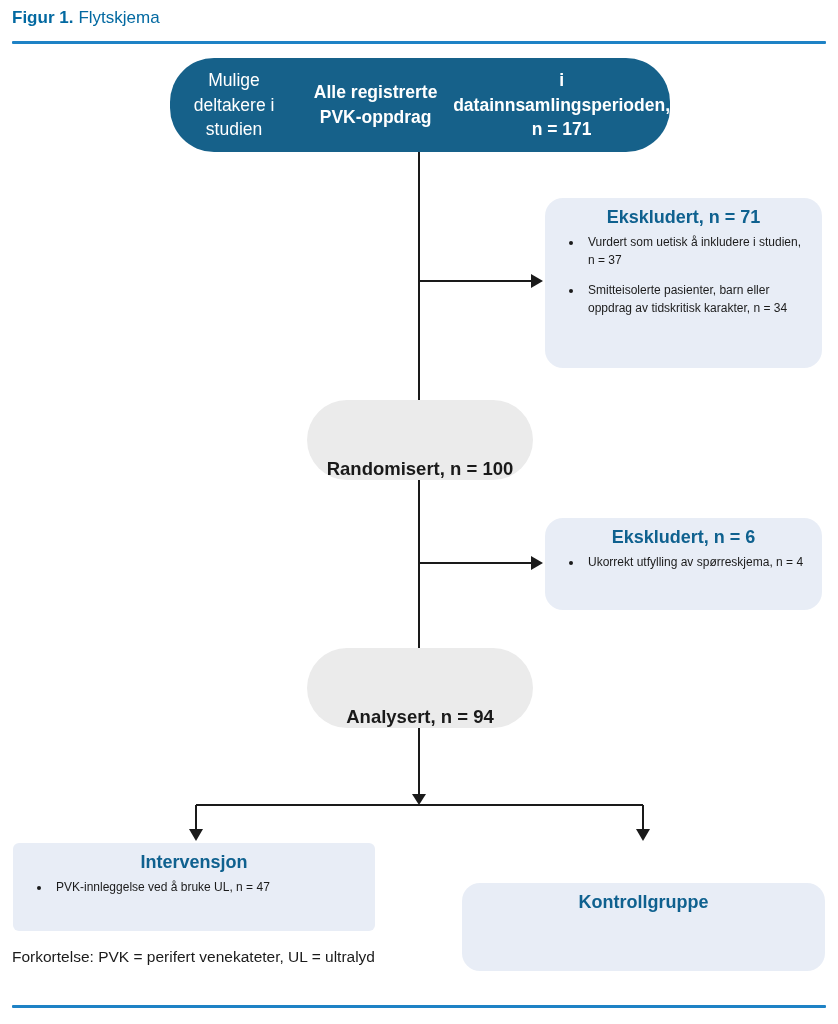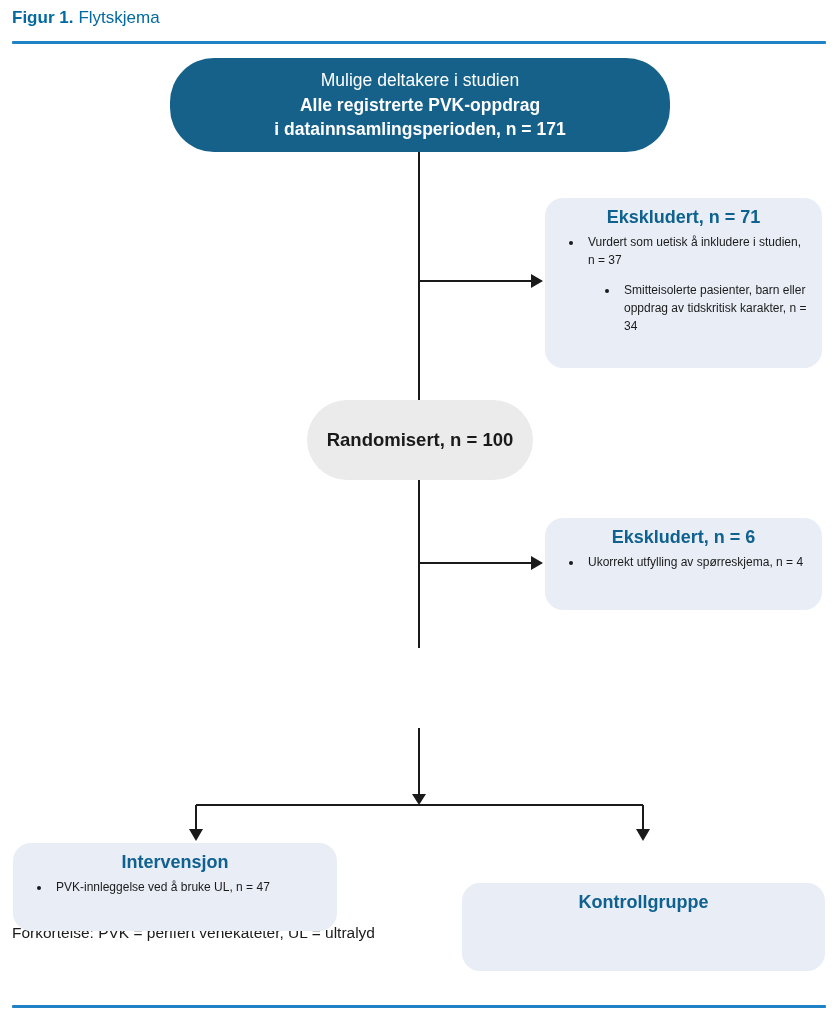--- a/index.html
+++ b/index.html
@@ -44,36 +44,36 @@
 
   .node { position: absolute; z-index: 2; }
 
   .enrollment-box {
     left: 170px; top: 58px;
     width: 500px; height: 94px;
     background: #16618a;
     border-radius: 44px;
     color: #ffffff;
     display: flex;
-    flex-direction: column;
+    flex-direction: row;
     justify-content: center;
     align-items: center;
     text-align: center;
     font-size: 17.5px;
     line-height: 1.42;
   }
   .enrollment-box .l-bold { font-weight: bold; }
 
   .pill {
     width: 226px; height: 80px;
     left: 307px;
     background: #ebebeb;
     border-radius: 40px;
     display: flex;
-    align-items: center;
+    align-items: flex-end;
     justify-content: center;
     font-size: 18.5px;
     font-weight: bold;
     color: #1a1a1a;
   }
   .pill-randomized { top: 400px; }
   .pill-analyzed   { top: 648px; }
 
   .info-box {
     background: #e8edf6;
@@ -88,30 +88,30 @@
     color: #0f618f;
     margin-bottom: 5px;
   }
   .info-box ul {
     list-style: disc;
     padding-left: 24px;
     font-size: 12px;
     line-height: 1.5;
   }
   .info-box ul li { padding-left: 5px; }
-  .info-box ul li + li { margin-top: 12px; margin-left: 36px; }
+  .info-box ul li + li { margin-top: 12px; }
 
   .excluded-1 { left: 545px; top: 198px; width: 277px; height: 170px; }
   .excluded-2 { left: 545px; top: 518px; width: 277px; height: 92px; }
-  .group-left  { left: 13px;  top: 843px; width: 324px; height: 88px; }
+  .group-left  { left: 13px;  top: 843px; width: 362px; height: 88px; border-radius: 6px; }
   .group-right { left: 462px; top: 843px; width: 363px; height: 88px; margin-top: 40px; }
 
   .footnote {
     position: absolute;
-    left: 12px; top: 924px;
+    left: 12px; top: 948px;
     font-size: 15.5px;
     color: #1b1b1b;
   }
 </style>
 </head>
 <body>
 
 <div class="page">
 
   <div class="figure-title">
@@ -161,20 +161,23 @@
     <span>Randomisert, n = 100</span>
   </div>
 
   <div class="node info-box excluded-2">
     <div class="box-heading">Ekskludert, n = 6</div>
     <ul>
       <li>Ukorrekt utfylling av spørreskjema, n = 4</li>
     </ul>
   </div>
 
+  <div class="node pill pill-analyzed">
+    <span>Analysert, n = 94</span>
+  </div>
 
   <div class="node info-box group-left">
     <div class="box-heading">Intervensjon</div>
     <ul>
       <li>PVK-innleggelse ved å bruke UL, n = 47</li>
     </ul>
   </div>
 
   <div class="node info-box group-right">
     <div class="box-heading">Kontrollgruppe</div>

